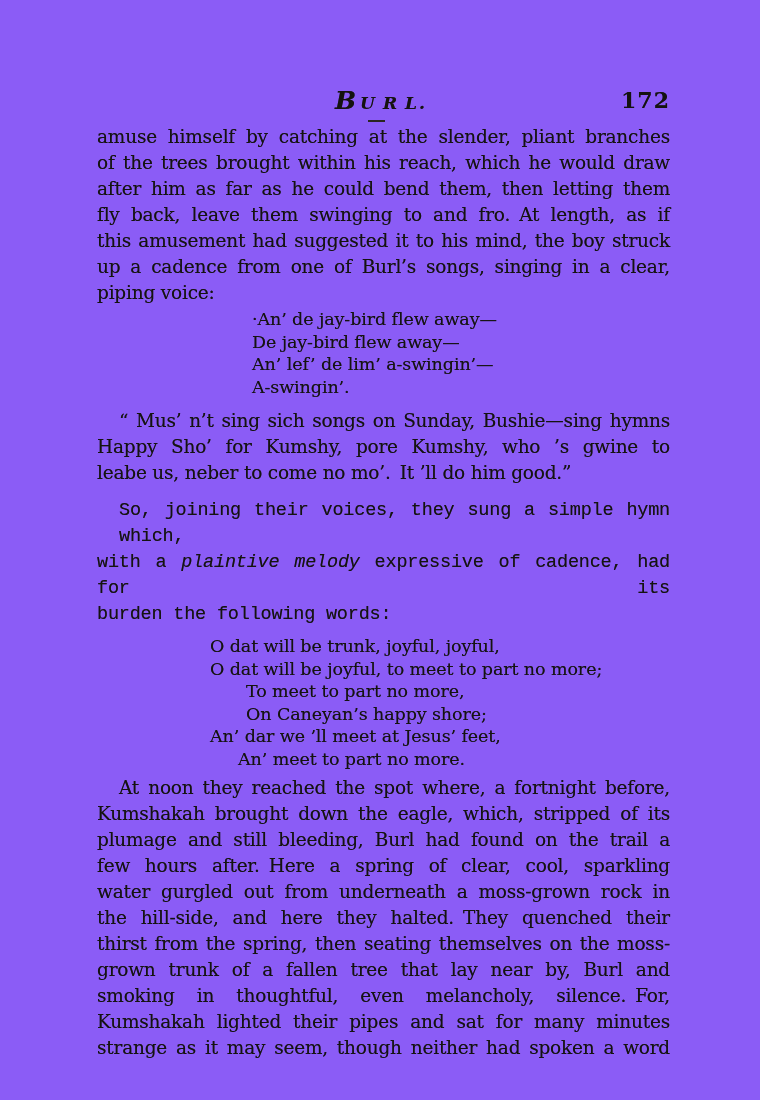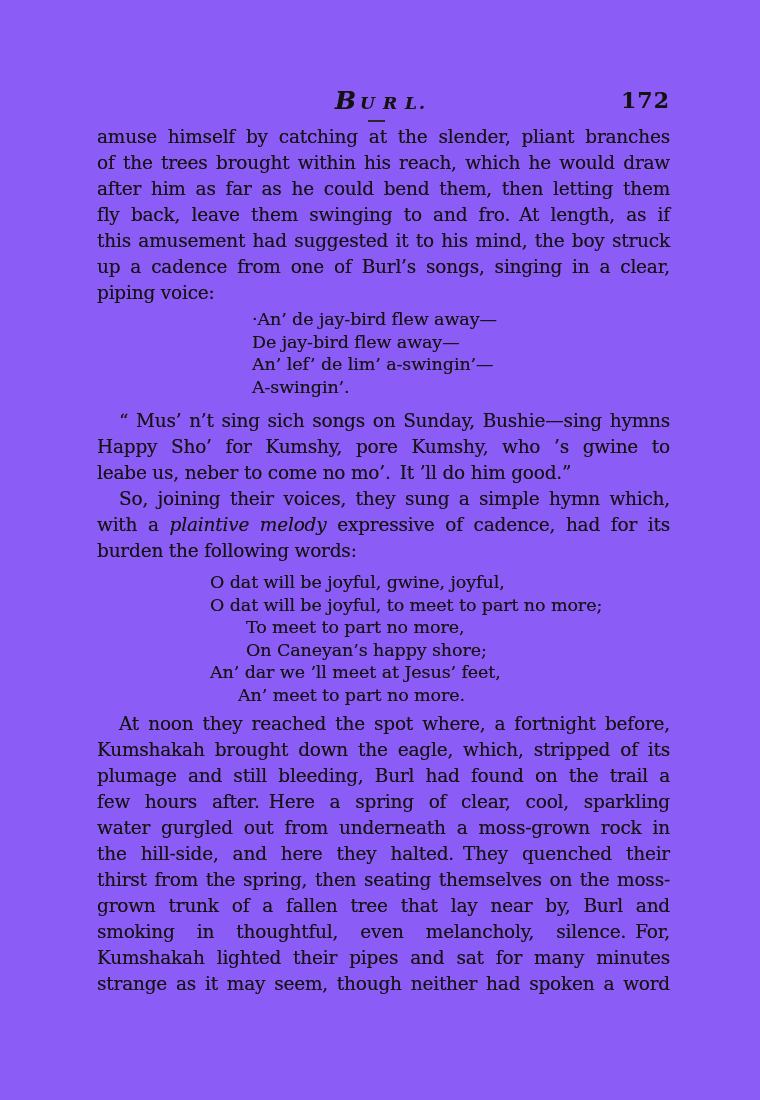--- a/index.html
+++ b/index.html
@@ -41,21 +41,21 @@
   .para{
     font-size:18.5px;line-height:26px;
     letter-spacing:-0.2px;
     text-align:justify;
   }
   .jline{text-align:justify;text-align-last:justify;}
   .lastline{text-align:left;}
   .indent{padding-left:22px;}
   .p1{margin-top:2px;}
   .p2{margin-top:10px;}
-  .p3{margin-top:0px;}
+  .p3{margin-top:12px;font-family:Liberation Mono, monospace;}
   .p4{margin-top:5px;}
   
   .verse{font-size:17.5px;letter-spacing:-0.1px;}
   .verse1{margin:2px 0 2px 155px;line-height:22.5px;}
   .verse2{margin:7px 0 0 113px;line-height:22.5px;}
   .vindent-a{padding-left:36px;}
   .vindent-b{padding-left:28px;}
   .it{font-style:italic;}
 </style>
 </head>
@@ -96,21 +96,21 @@
       <div class="lastline">leabe us, neber to come no mo’. It ’ll do him good.”</div>
     </div>
 
     <div class="para p3">
       <div class="jline indent">So, joining their voices, they sung a simple hymn which,</div>
       <div class="jline"><span>with a </span><span class="it">plaintive melody</span><span> expressive of cadence, had for its</span></div>
       <div class="lastline">burden the following words:</div>
     </div>
 
     <div class="verse verse2">
-      <div class="vline">O dat will be joyful, gwine, joyful,</div>
+      <div class="vline">O dat will be trunk, joyful, joyful,</div>
       <div class="vline">O dat will be joyful, to meet to part no more;</div>
       <div class="vline vindent-a">To meet to part no more,</div>
       <div class="vline vindent-a">On Caneyan’s happy shore;</div>
       <div class="vline">An’ dar we ’ll meet at Jesus’ feet,</div>
       <div class="vline vindent-b">An’ meet to part no more.</div>
     </div>
 
     <div class="para p4">
       <div class="jline indent">At noon they reached the spot where, a fortnight before,</div>
       <div class="jline">Kumshakah brought down the eagle, which, stripped of its</div>

